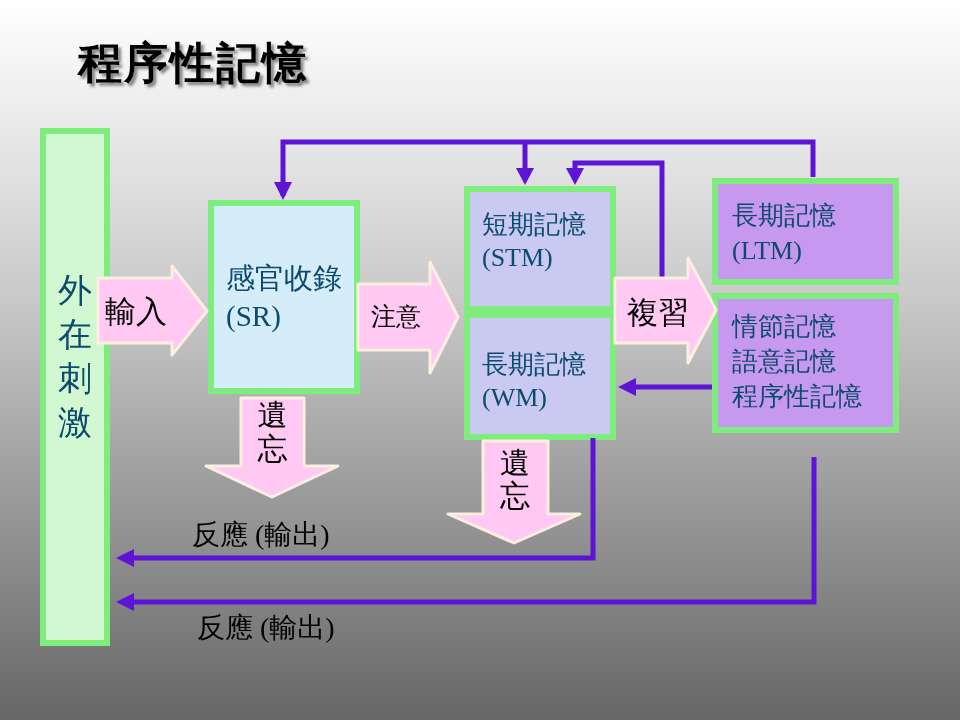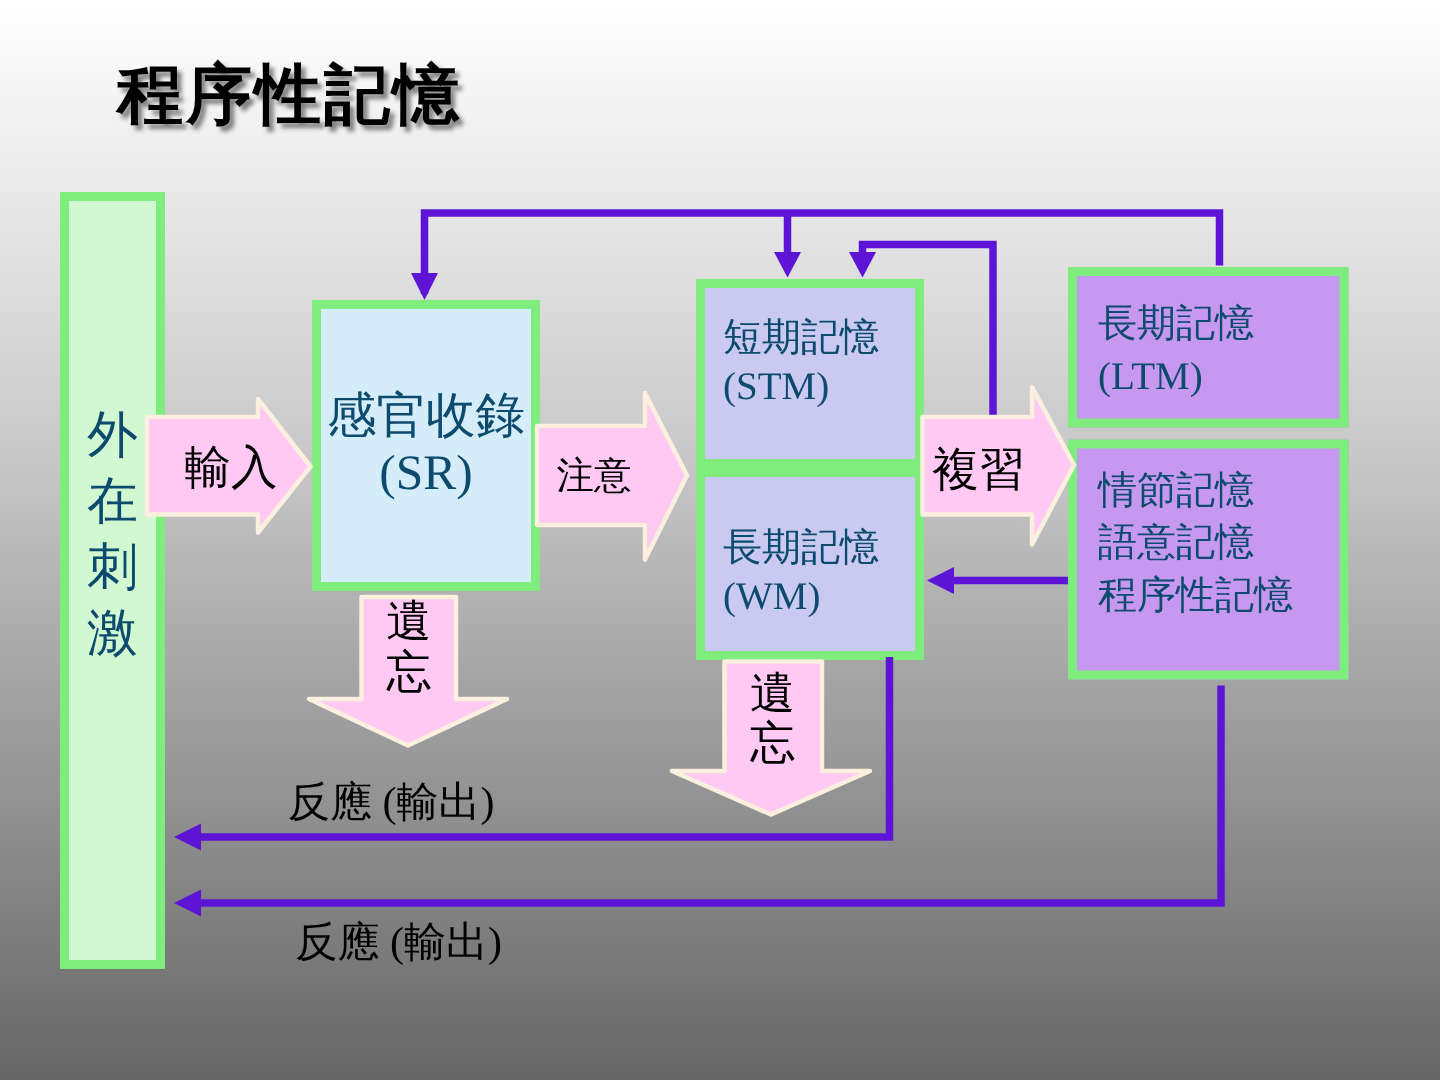--- a/index.html
+++ b/index.html
@@ -8,34 +8,34 @@
     background:linear-gradient(180deg,#ffffff 0%,#f3f3f3 10%,#e6e6e6 20%,
                #c8c8c8 42%,#a6a6a6 62%,#858585 82%,#666666 100%);
     font-family:"Liberation Serif","DejaVu Serif",serif;color:#000;
   }
   .box{position:absolute;box-sizing:border-box;border:6px solid #7eed7e;
        white-space:pre-line;font-size:26px;line-height:33px;color:#0c4a6e;}
   #box-stimulus{left:40px;top:128px;width:70px;height:518px;background:#d2f8d2;
        display:flex;align-items:center;justify-content:center;text-align:center;
        font-size:34px;line-height:44px;padding-bottom:60px;}
   #box-sr{left:208px;top:200px;width:152px;height:194px;background:#d5edf9;
-       display:flex;align-items:center;justify-content:center;text-align:center;
-       font-size:33px;line-height:38px;}
+       display:flex;align-items:center;justify-content:center;text-align:left;
+       font-size:29px;line-height:38px;}
   #box-stm{left:464px;top:186px;width:152px;height:126px;background:#c9c9f1;padding:16px 0 0 12px;}
   #box-wm{left:464px;top:312px;width:152px;height:128px;background:#c9c9f1;padding:30px 0 0 12px;}
   #box-ltm{left:712px;top:178px;width:187px;height:107px;background:#c798ef;padding:14px 0 0 14px;line-height:35px;}
-  #box-ltm2{left:712px;top:293px;width:187px;height:160px;background:#c798ef;padding:10px 0 0 14px;line-height:35px;}
+  #box-ltm2{left:712px;top:293px;width:187px;height:140px;background:#c798ef;padding:10px 0 0 14px;line-height:35px;}
   svg.overlay{position:absolute;left:0;top:0;width:960px;height:720px;pointer-events:none;}
   .lbl{position:absolute;white-space:pre-line;color:#000;}
   #lbl-title{left:78px;top:34px;font-size:44px;font-weight:bold;letter-spacing:2px;
        font-family:"Liberation Sans","DejaVu Sans",sans-serif;
        text-shadow:3px 3px 3px rgba(90,90,90,0.75);}
-  #lbl-input{left:100px;top:291px;width:72px;text-align:center;font-size:31px;margin-left:18px;}
+  #lbl-input{left:100px;top:291px;width:72px;text-align:center;font-size:31px;}
   #lbl-attention{left:360px;top:300px;width:72px;text-align:center;font-size:25px;}
-  #lbl-rehearsal{left:616px;top:292px;width:73px;text-align:center;font-size:31px;}
+  #lbl-rehearsal{left:616px;top:292px;width:73px;text-align:right;font-size:31px;}
   #lbl-forget-sr{left:240px;top:398px;width:65px;text-align:center;font-size:30px;line-height:34px;}
   #lbl-forget-wm{left:482px;top:446px;width:66px;text-align:center;font-size:30px;line-height:33px;}
   #lbl-response1{left:192px;top:516px;font-size:28px;}
   #lbl-response2{left:197px;top:609px;font-size:28px;}
 </style>
 </head>
 <body>
 
 <div id="slide">
 

